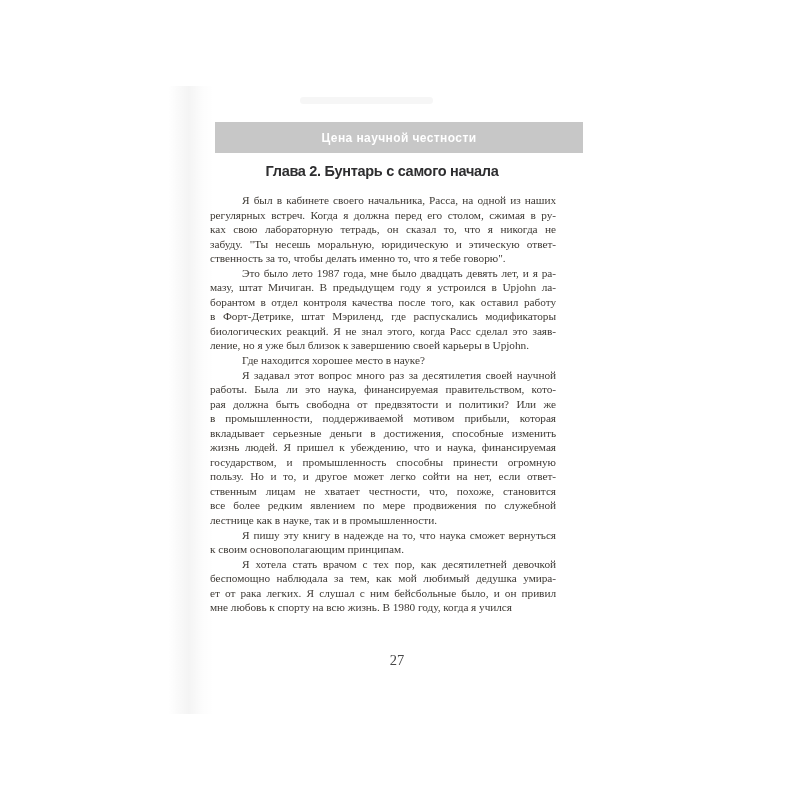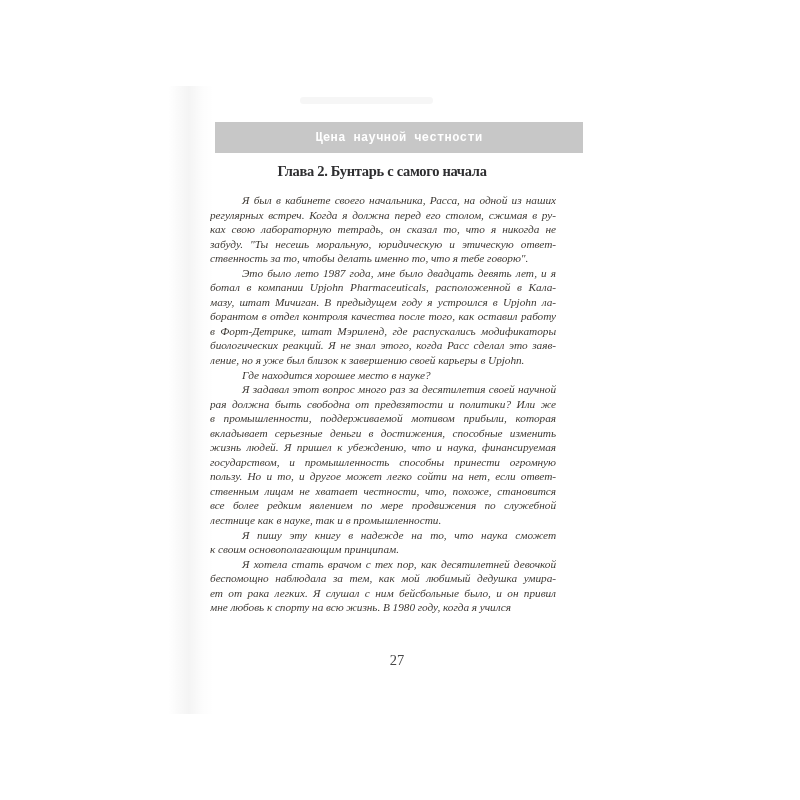--- a/index.html
+++ b/index.html
@@ -46,47 +46,46 @@
     top: 122px;
     width: 368px;
     height: 31px;
     background: var(--runhead_bg, #c7c7c7);
     display: flex;
     align-items: center;
     justify-content: center;
   }
   .runhead .rh-label {
     color: var(--runhead_text, #ffffff);
-    font-family: Liberation Mono, monospace;
+    font-family: Liberation Sans, sans-serif;
     font-size: 12px;
     font-weight: bold;
     letter-spacing: 0.4px;
   }
   .chapter-title {
     position: absolute;
     left: 205px;
     top: 160px;
     width: 354px;
     text-align: center;
-    font-family: Liberation Serif, serif;
+    font-family: Liberation Sans, sans-serif;
     font-weight: bold;
     font-size: 14.5px;
     letter-spacing: -0.3px;
     color: var(--title_text, #2e2e30);
     line-height: 22px;
   }
   .body-text {
     position: absolute;
     left: 210px;
     top: 193px;
     width: 346px;
     color: var(--body_text, #3e3a35);
     font-size: 11.3px;
     letter-spacing: -0.05px;
-    font-style: italic;
   }
   .line {
     height: 14.55px;
     line-height: 14.55px;
     text-align: justify;
     text-align-last: justify;
     overflow: hidden;
   }
   .line.end {
     text-align-last: left;
@@ -119,28 +118,28 @@
 
   <div class="chapter-title">Глава 2. Бунтарь с самого начала</div>
 
   <div class="body-text">
       <div class="line indent">Я был в кабинете своего начальника, Расса, на одной из наших</div>
       <div class="line">регулярных встреч. Когда я должна перед его столом, сжимая в ру-</div>
       <div class="line">ках свою лабораторную тетрадь, он сказал то, что я никогда не</div>
       <div class="line">забуду. "Ты несешь моральную, юридическую и этическую ответ-</div>
       <div class="line end">ственность за то, чтобы делать именно то, что я тебе говорю".</div>
       <div class="line indent">Это было лето 1987 года, мне было двадцать девять лет, и я ра-</div>
-      <div class="line">ботал в компании Upjohn Pharmaceuticals, расположенной в Кала-</div>
       <div class="line">мазу, штат Мичиган. В предыдущем году я устроился в Upjohn ла-</div>
       <div class="line">борантом в отдел контроля качества после того, как оставил работу</div>
       <div class="line">в Форт-Детрике, штат Мэриленд, где распускались модификаторы</div>
       <div class="line">биологических реакций. Я не знал этого, когда Расс сделал это заяв-</div>
       <div class="line end">ление, но я уже был близок к завершению своей карьеры в Upjohn.</div>
       <div class="line indent end">Где находится хорошее место в науке?</div>
       <div class="line indent">Я задавал этот вопрос много раз за десятилетия своей научной</div>
+      <div class="line">работы. Была ли это наука, финансируемая правительством, кото-</div>
       <div class="line">рая должна быть свободна от предвзятости и политики? Или же</div>
       <div class="line">в промышленности, поддерживаемой мотивом прибыли, которая</div>
       <div class="line">вкладывает серьезные деньги в достижения, способные изменить</div>
       <div class="line">жизнь людей. Я пришел к убеждению, что и наука, финансируемая</div>
       <div class="line">государством, и промышленность способны принести огромную</div>
       <div class="line">пользу. Но и то, и другое может легко сойти на нет, если ответ-</div>
       <div class="line">ственным лицам не хватает честности, что, похоже, становится</div>
       <div class="line">все более редким явлением по мере продвижения по служебной</div>
       <div class="line end">лестнице как в науке, так и в промышленности.</div>
       <div class="line indent">Я пишу эту книгу в надежде на то, что наука сможет вернуться</div>

